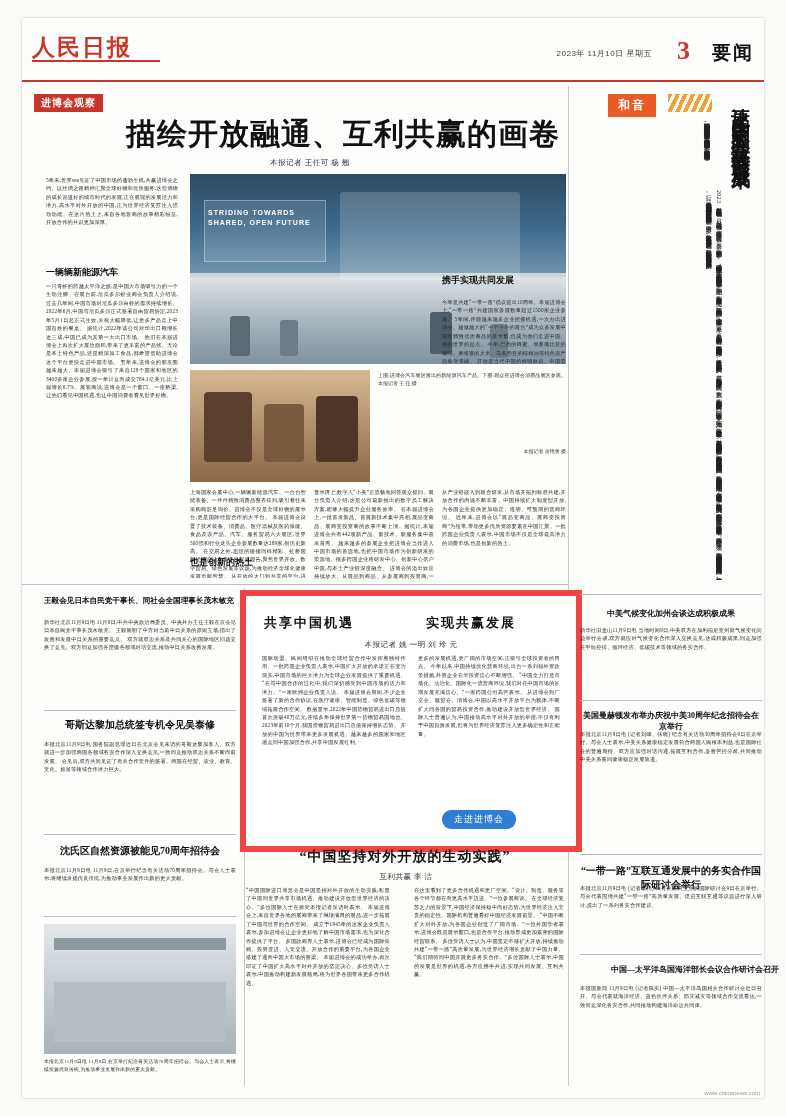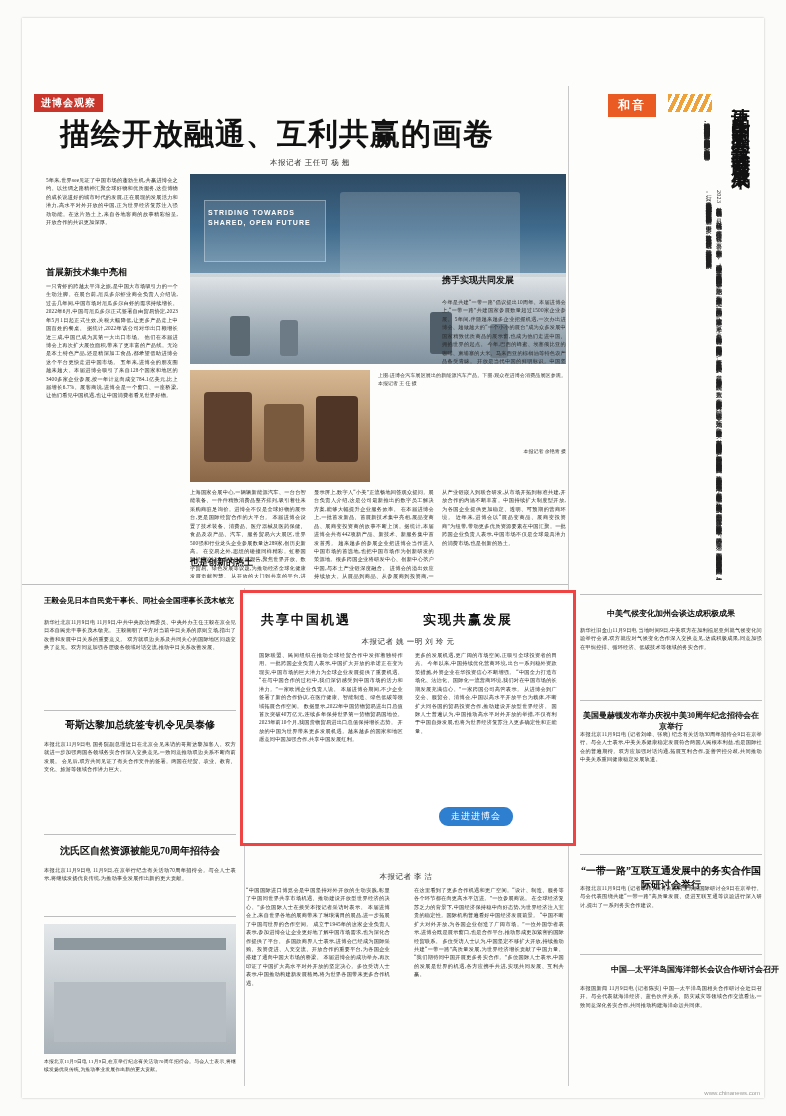--- a/index.html
+++ b/index.html
@@ -27,47 +27,54 @@
         font-family:"Liberation Serif",serif;letter-spacing:.2px;}
   .sub{position:absolute;font-weight:bold;color:#111;font-family:"Liberation Serif",serif;}
 
   
   .photo{position:absolute;overflow:hidden;background:#b9c4cc;}
   .photo .sky{position:absolute;left:0;top:0;right:0;height:52%;background:linear-gradient(180deg,#2d4a63 0%,#3f6a8c 55%,#6f93ac 100%);}
   .photo .floor{position:absolute;left:0;bottom:0;right:0;height:48%;background:linear-gradient(180deg,#cfd6da 0%,#9aa5ac 100%);}
   .cap{position:absolute;font-size:5px;color:#333;line-height:1.55;font-family:"Liberation Serif",serif;text-align:justify;}
 
   
-  .redbox{position:absolute;border:3px solid #ef4444;background:#fff;}
+  .redbox{position:absolute;border:6px solid #ef4444;background:#fff;}
   .box-title{position:absolute;font-family:"Liberation Serif",serif;font-weight:bold;color:#111;letter-spacing:2px;}
   .pill{position:absolute;background:#2f7fd0;color:#fff;font-size:9px;padding:3px 12px;border-radius:9px;letter-spacing:1px;}
 
   
   .heyin{position:absolute;background:#ea5b24;color:#fff;font-weight:bold;font-size:12px;padding:3px 10px;letter-spacing:2px;}
   .heyin-stripes{position:absolute;height:18px;width:44px;
      background:repeating-linear-gradient(115deg,#f0a23a 0 4px,#fff 4px 7px);}
   .vtitle{position:absolute;writing-mode:vertical-rl;font-family:"Liberation Serif",serif;font-weight:bold;font-size:19px;letter-spacing:4px;color:#111;line-height:1.35;}
   .vbody{position:absolute;writing-mode:vertical-rl;font-family:"Liberation Serif",serif;font-size:6px;line-height:1.7;color:#222;text-align:justify;overflow:hidden;letter-spacing:.3px;}
 
   .mini-head{position:absolute;font-family:"Liberation Serif",serif;font-weight:bold;color:#111;}
   .watermark{position:absolute;right:4px;bottom:2px;font-size:6px;color:#9a9a9a;}
 </style>
 </head>
 <body>
 
 <div class="page">
  <div class="sheet">
 
+  <div class="masthead">
+    <div class="logo">人民日报</div>
+    <div class="logo-underline"></div>
+    <div class="md-date">2023年 11月10日 星期五</div>
+    <div class="md-pagenum">3</div>
+    <div class="md-section">要闻</div>
+  </div>
 
   <div class="col-rule" style="left:546px;top:68px;height:1000px;"></div>
   <div class="col-rule" style="left:222px;top:570px;height:498px;"></div>
   <div class="hrule" style="left:0px;top:566px;width:546px;"></div>
 
   <div class="tag" style="left:12px;top:76px;">进博会观察</div>
-  <div class="headline" style="left:38px;top:96px;width:500px;font-size:30px;text-align:left;">描绘开放融通、互利共赢的画卷</div>
+  <div class="headline" style="left:38px;top:96px;width:500px;font-size:30px;text-align:right;">描绘开放融通、互利共赢的画卷</div>
   <div class="byline" style="left:168px;top:140px;width:240px;">本报记者  王任可  杨 翘</div>
 
   <div class="photo" style="left:168px;top:156px;width:376px;height:190px;">
     <div class="sky"></div>
         <div class="floor"></div>
     <div style="position:absolute;left:14px;top:26px;width:120px;height:60px;background:rgba(255,255,255,.12);border:1px solid rgba(255,255,255,.35);"></div>
     <div style="position:absolute;left:18px;top:34px;color:#fff;font-size:7px;font-weight:bold;letter-spacing:1px;line-height:1.4;">STRIDING TOWARDS<br>SHARED, OPEN FUTURE</div>
     <div style="position:absolute;left:150px;top:18px;width:180px;height:88px;background:rgba(255,255,255,.18);border-radius:3px;"></div>
     <div style="position:absolute;left:0;bottom:0;width:100%;height:46%;background:linear-gradient(180deg,rgba(255,255,255,.35),rgba(120,140,155,.75));"></div>
     <div style="position:absolute;left:40px;bottom:8px;width:20px;height:40px;background:#5c6a74;border-radius:3px;"></div>
@@ -81,21 +88,21 @@
     <div style="position:absolute;left:14px;top:22px;width:48px;height:70px;background:#5c3f2c;border-radius:4px;"></div>
     <div style="position:absolute;left:74px;top:34px;width:40px;height:58px;background:#7a5a3f;border-radius:4px;"></div>
     <div style="position:absolute;left:126px;top:26px;width:42px;height:66px;background:#4e3525;border-radius:4px;"></div>
   </div>
 
   <div class="cap" style="left:356px;top:354px;width:188px;">上图:进博会汽车展区展出的新能源汽车产品。下图:观众在进博会消费品展区参观。
 本报记者 王  任 摄</div>
   <div class="cap" style="left:356px;top:430px;width:188px;text-align:right;">本报记者 余艳青 摄</div>
 
   <div class="body" style="left:24px;top:158px;width:132px;height:84px;">5年来,世界see见证了中国市场的蓬勃生机,共赢进博会之约。以丝绸之路精神汇聚全球好物和优质服务,这些博物的成长说道好的城市时代的发展,正在展现的发展活力和潜力,高水平对外开放的中国,正为世界经济复苏注入强劲动能。在这片热土上,来自各地客商的故事精彩纷呈,开放合作的共识更加深厚。</div>
-  <div class="sub" style="left:24px;top:248px;width:132px;font-size:9px;">首展新技术集中亮相</div>
+  <div class="sub" style="left:24px;top:248px;width:132px;font-size:9px;">一辆辆新能源汽车</div>
   <div class="body" style="left:24px;top:264px;width:132px;height:296px;">一只青虾的跨越太平洋之旅,是中国大市场吸引力的一个生动注脚。在展台前,厄瓜多尔虾业商会负责人介绍说,过去几年间,中国市场对厄瓜多尔白虾的需求持续增长。2022年6月,中国与厄瓜多尔正式签署自由贸易协定,2023年5月1日起正式生效,关税大幅降低,让更多产品走上中国百姓的餐桌。
 据统计,2022年该公司对华出口额增长近三成,中国已成为其第一大出口市场。
 他们在本届进博会上再次扩大展位面积,带来了更丰富的产品线。无论是本土特色产品,还是精深加工食品,都希望借助进博会这个平台更快走进中国市场。
 五年来,进博会的朋友圈越来越大。本届进博会吸引了来自128个国家和地区的3400多家企业参展,按一年计意向成交784.1亿美元,比上届增长6.7%。展客商说,进博会是一个窗口、一座桥梁,让他们看见中国机遇,也让中国消费者看见世界好物。</div>
 
   <div class="body" style="left:168px;top:470px;width:116px;height:90px;">上海国家会展中心,一辆辆新能源汽车、一台台智能装备、一件件精致消费品整齐排列,吸引着往来采购商驻足询价。进博会不仅是全球好物的展示台,更是国际经贸合作的大平台。
 本届进博会设置了技术装备、消费品、医疗器械及医药保健、食品及农产品、汽车、服务贸易六大展区,世界500强和行业龙头企业参展数量达289家,创历史新高。
 在交易之外,思想的碰撞同样精彩。虹桥国际经济论坛发布多份权威报告,聚焦世界开放、数字贸易、绿色发展等议题,为推动经济全球化健康发展贡献智慧。
 从开放的大门到共享的平台,进博会正成为联通国内国际双循环的重要枢纽,也成为中国构建新发展格局、推动高质量发展的生动写照。</div>
   <div class="sub" style="left:168px;top:538px;width:130px;font-size:9px;">也是创新的热土</div>
@@ -148,21 +155,22 @@
 数据显示,2022年中国货物贸易进出口总值首次突破40万亿元,连续多年保持世界第一货物贸易国地位。2023年前10个月,我国货物贸易进出口总值保持增长态势。
 开放的中国为世界带来更多发展机遇。越来越多的国家和地区愿意同中国加强合作,共享中国发展红利。</div>
     <div class="body" style="left:172px;top:58px;width:142px;height:148px;">更多的发展机遇,更广阔的市场空间,正吸引全球投资者的目光。
 今年以来,中国持续优化营商环境,出台一系列稳外资政策措施,外资企业在华投资信心不断增强。
 “中国全力打造市场化、法治化、国际化一流营商环境,我们对在中国市场的长期发展充满信心。”一家跨国公司高管表示。
 从进博会到广交会、服贸会、消博会,中国以高水平开放平台为载体,不断扩大同各国的贸易投资合作,推动建设开放型世界经济。
 国际人士普遍认为,中国推动高水平对外开放的举措,不仅有利于中国自身发展,也将为世界经济复苏注入更多确定性和正能量。</div>
     <div class="pill" style="left:196px;top:214px;">走进进博会</div>
   </div>
 
-  <div class="byline" style="left:284px;top:854px;width:200px;">本报记者 李 洁</div>
+  <div class="headline" style="left:224px;top:830px;width:318px;font-size:14px;text-align:center;">“中国坚持对外开放的生动实践”</div>
+  <div class="byline" style="left:284px;top:854px;width:200px;">互利共赢 李 洁</div>
   <div class="body" style="left:224px;top:868px;width:144px;height:198px;">“中国国际进口博览会是中国坚持对外开放的生动实践,彰显了中国同世界共享市场机遇、推动建设开放型世界经济的决心。”多位国际人士在接受本报记者采访时表示。
 本届进博会上,来自世界各地的展商带来了琳琅满目的展品,进一步拓展了中国与世界的合作空间。
 成立于1945年的这家企业负责人表示,参加进博会让企业更好地了解中国市场需求,也为深化合作提供了平台。
 多国政商界人士表示,进博会已经成为国际采购、投资促进、人文交流、开放合作的重要平台,为各国企业搭建了通向中国大市场的桥梁。
 本届进博会的成功举办,再次印证了中国扩大高水平对外开放的坚定决心。多位受访人士表示,中国推动构建新发展格局,将为世界各国带来更多合作机遇。</div>
   <div class="body" style="left:392px;top:868px;width:150px;height:198px;">在这里看到了更多合作机遇和更广空间。“设计、制造、服务等各个环节都在向更高水平迈进。”一位参展商说。
 在全球经济复苏乏力的背景下,中国经济保持稳中向好态势,为世界经济注入宝贵的稳定性。国际机构普遍看好中国经济发展前景。
 “中国不断扩大对外开放,为各国企业创造了广阔市场。”一位外国学者表示,进博会既是展示窗口,也是合作平台,推动形成更加紧密的国际经贸联系。
 多位受访人士认为,中国坚定不移扩大开放,持续推动共建“一带一路”高质量发展,为世界经济增长贡献了中国力量。
 “我们期待同中国开展更多务实合作。”多位国际人士表示,中国的发展是世界的机遇,各方应携手共进,实现共同发展、互利共赢。</div>

